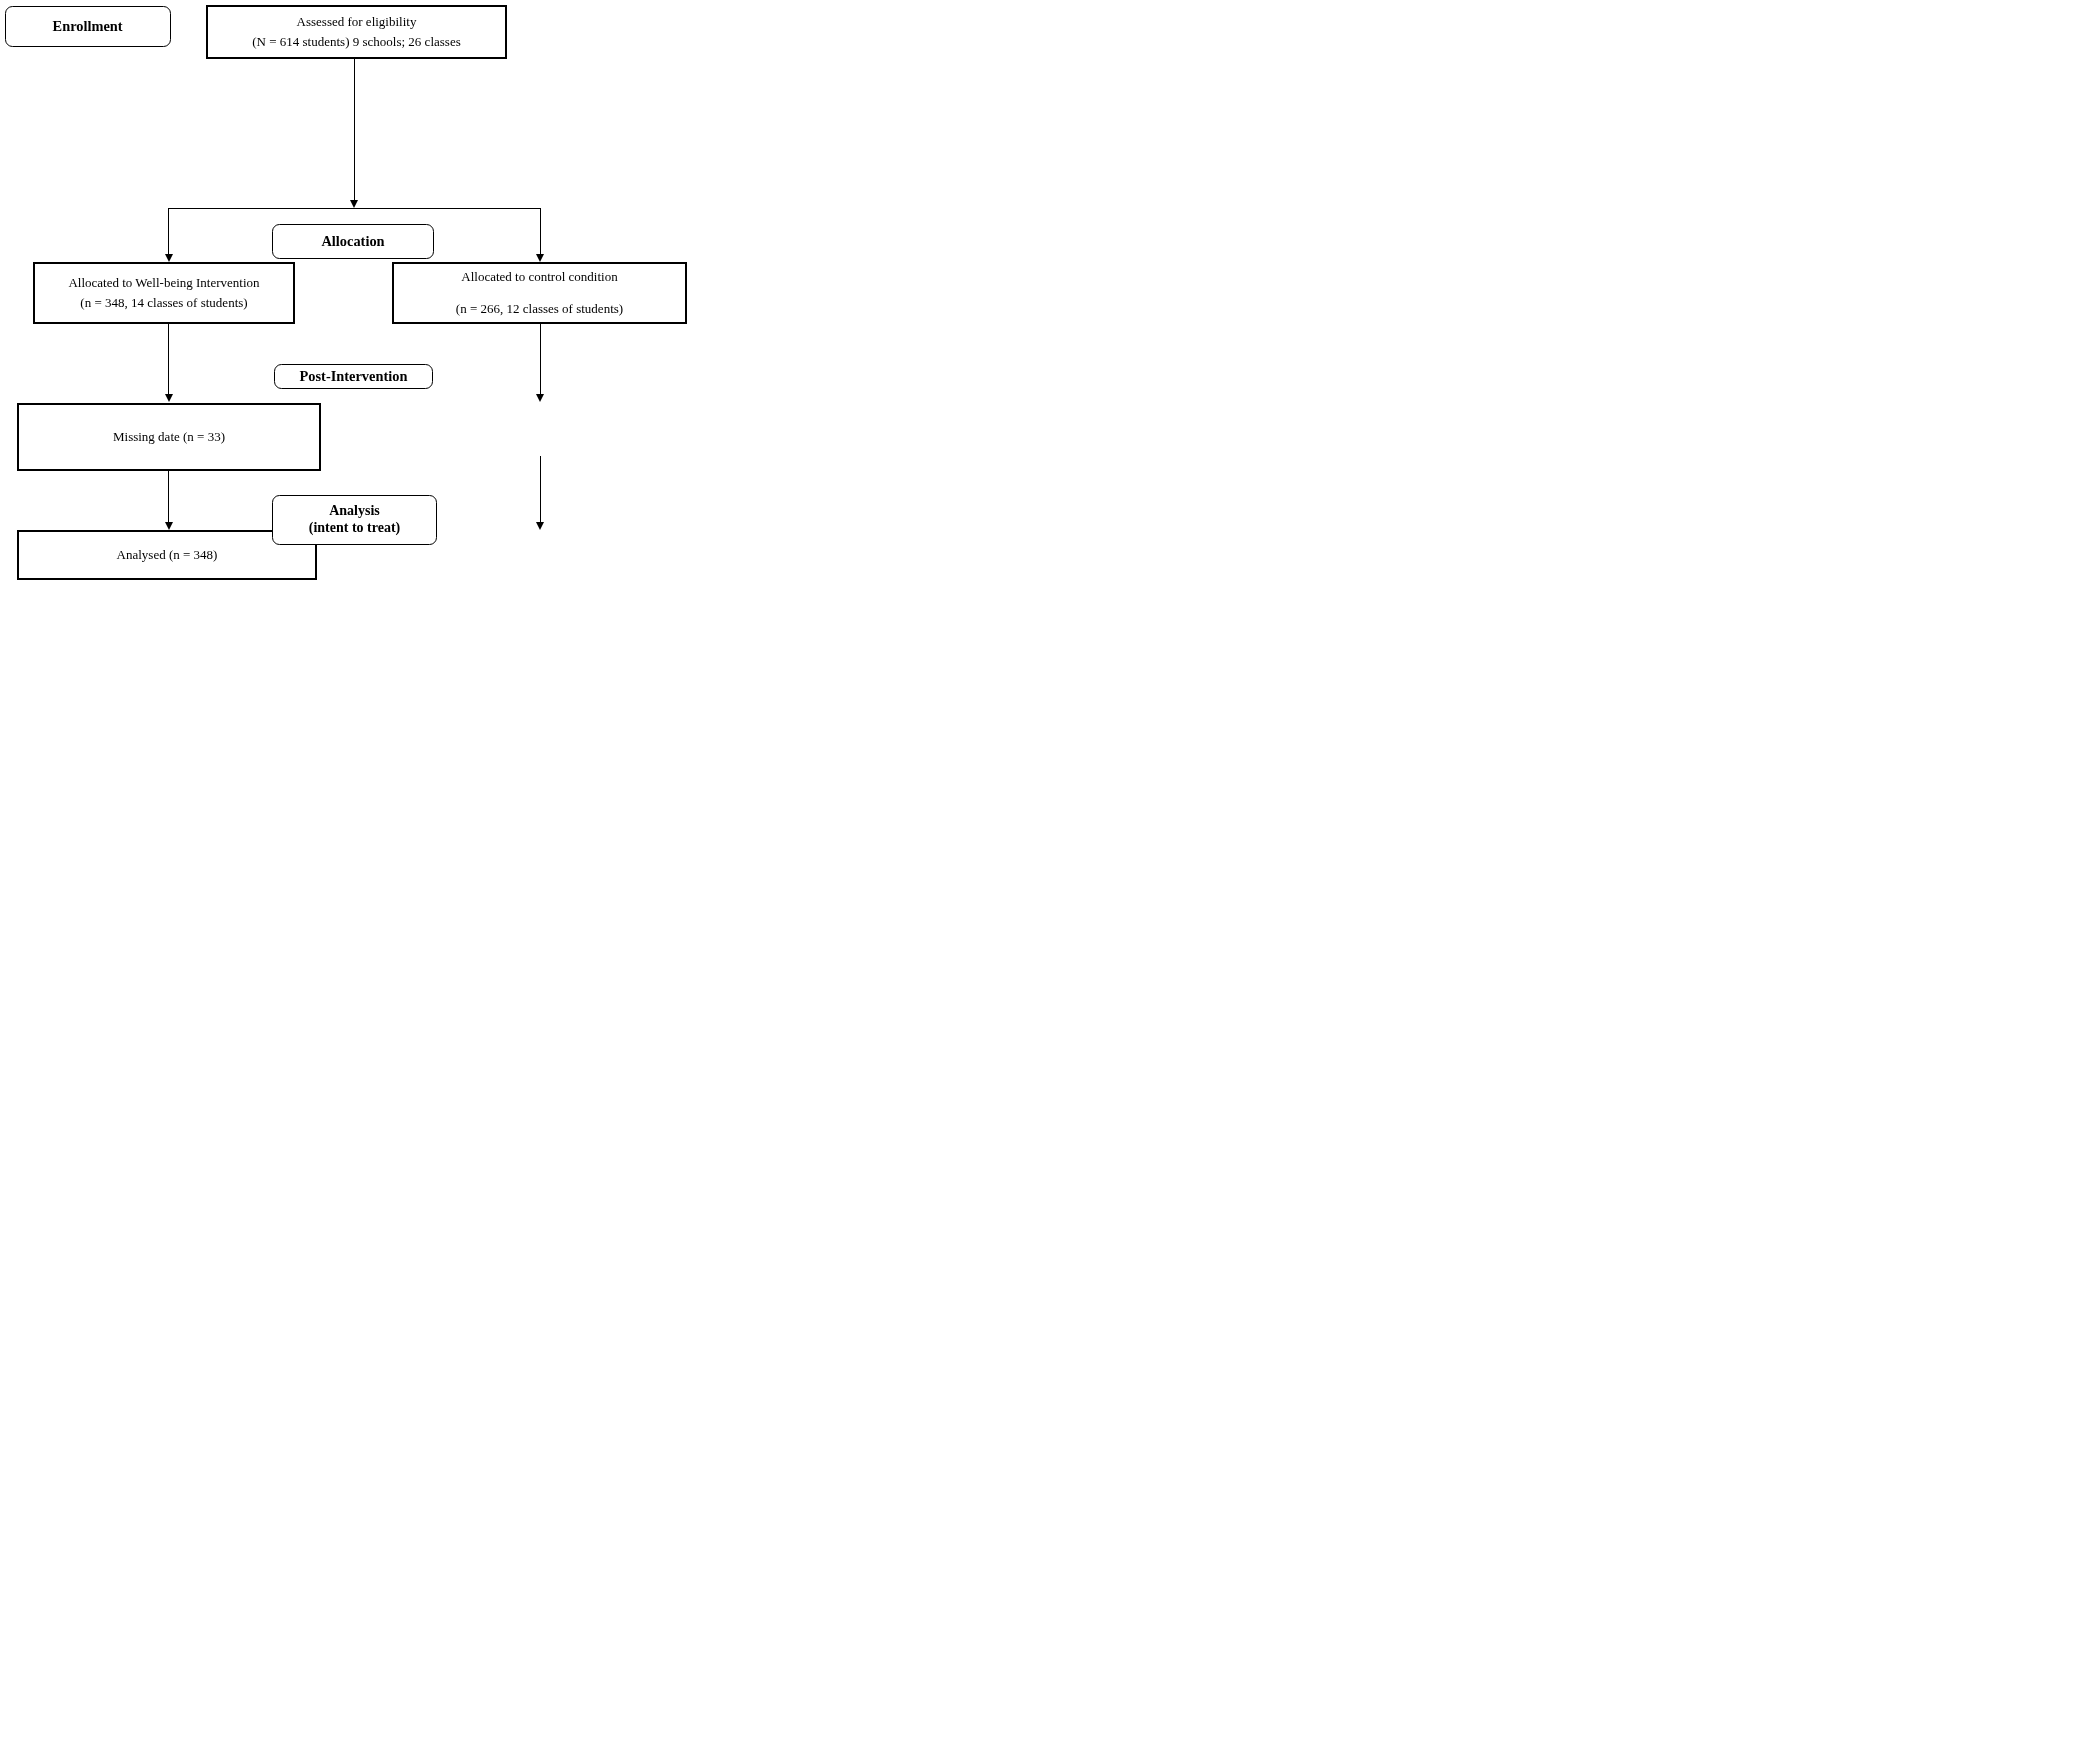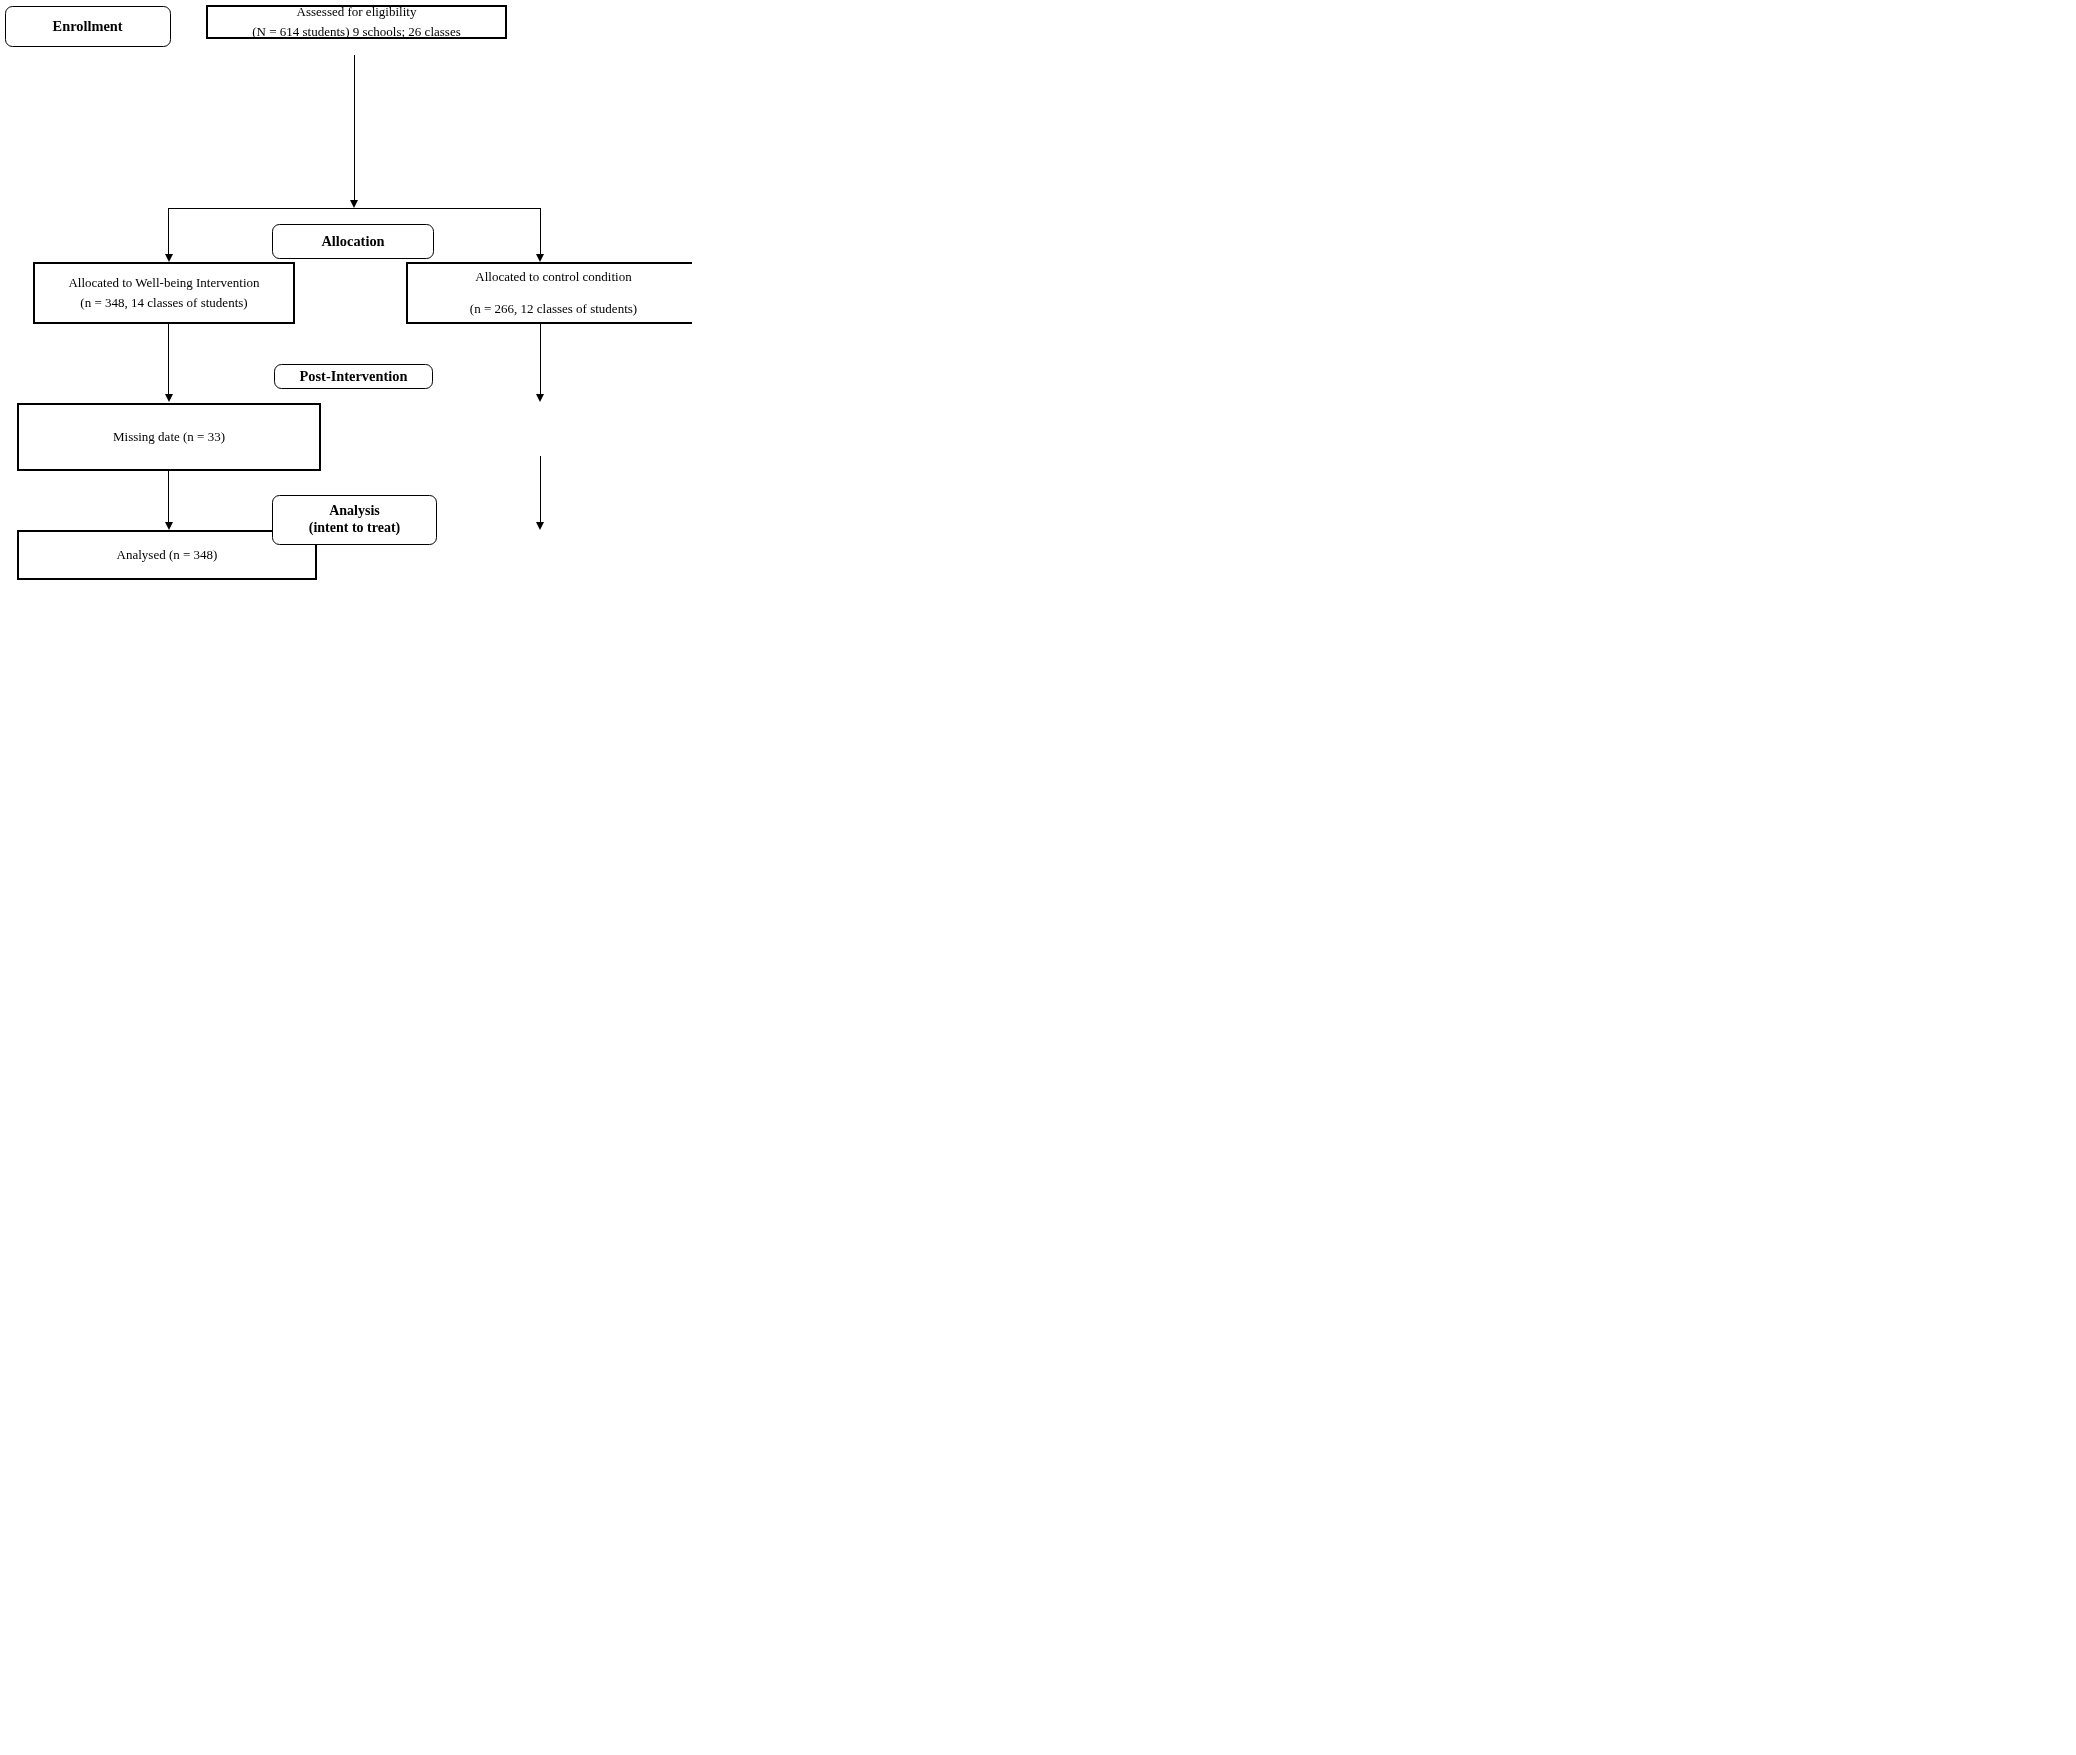--- a/index.html
+++ b/index.html
@@ -65,23 +65,23 @@
     z-index: 0;
   }
 
   
   #stage-enrollment { left: 4.6px;  top: 6px;   width: 166px; height: 41px; }
   #stage-allocation { left: 272px; top: 224px;  width: 162px; height: 35px; }
   #stage-post       { left: 274px; top: 364px;  width: 159px; height: 25px; }
   #stage-analysis   { left: 272px; top: 495px; width: 165px; height: 50px; font-size: 14px; }
 
   
-  #node-assessed        { left: 206px; top: 5.1px;   width: 301px; height: 34px; }
+  #node-assessed        { left: 206px; top: 5.1px;   width: 301px; height: 54px; }
   #node-alloc-left      { left: 33px;  top: 262px;  width: 262px; height: 62px; }
-  #node-alloc-right     { left: 406px; top: 262px;  width: 295px; height: 62px; gap: 12px; }
+  #node-alloc-right     { left: 392px; top: 262px;  width: 295px; height: 62px; gap: 12px; }
   #node-missing-left    { left: 17px;  top: 403px;  width: 304px; height: 68px; }
   #node-missing-right   { left: 392px; top: 403px;  width: 295px; height: 53px; }
   #node-analysed-left   { left: 17px;  top: 530px; width: 300px; height: 50px; }
   #node-analysed-right  { left: 395px; top: 530px; width: 292px; height: 50px; }
 
   
   #conn-assessed-down   { left: 354px;  top: 55px; width: 1.4px;   height: 145px; }
   #arr-assessed         { left: 350px;  top: 200px; }
   #conn-split           { left: 168px;  top: 208px; width: 373px; height: 1.4px; }
   #conn-split-left      { left: 168px;  top: 208px; width: 1.4px;   height: 46px; }

